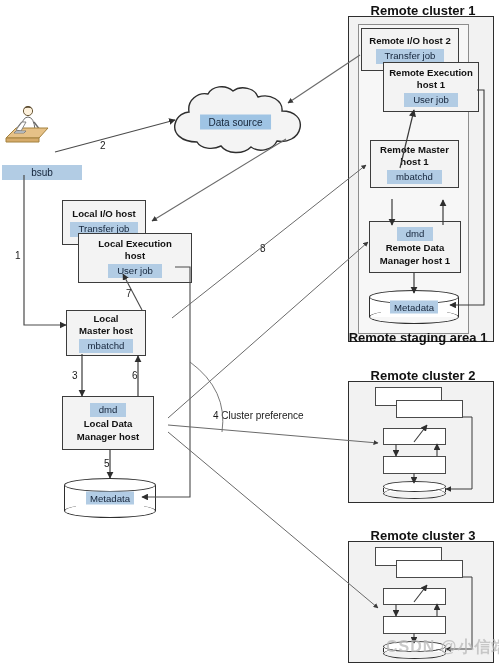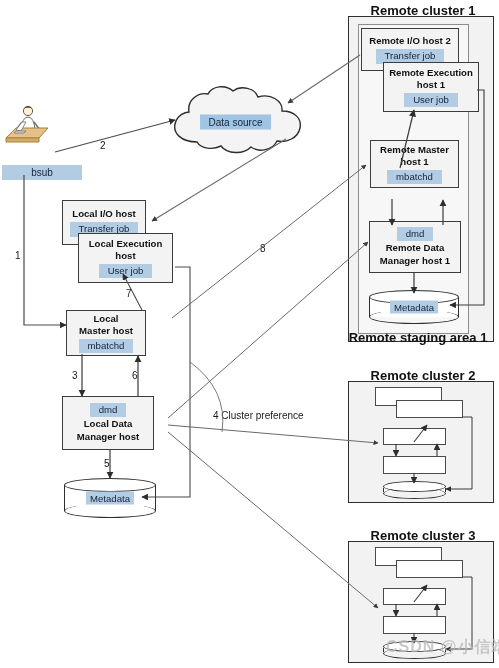--- a/index.html
+++ b/index.html
@@ -245,21 +245,21 @@
       <path d="M12,33 L22,33 L24,31 L14,31 Z" fill="#dfe6ec" stroke="#7a7a7a" stroke-width="0.9"></path>
     </svg>
   </div>
   <div class="bsub-lbl" style="left:2px;top:165px;width:52px;">bsub</div>
 
   <div class="node" style="left:62px;top:192px;width:84px;height:45px;margin-top:8px;">
     <span class="ttl">Local I/O  host</span>
     <span class="badge">Transfer job</span>
   </div>
 
-  <div class="node" style="left:78px;top:233px;width:95px;height:50px;">
+  <div class="node" style="left:78px;top:233px;width:114px;height:50px;">
     <span class="ttl">Local Execution</span>
     <span class="ttl">host</span>
     <span class="badge">User job</span>
   </div>
 
   <div class="node" style="left:66px;top:310px;width:80px;height:46px;">
     <span class="ttl">Local</span>
     <span class="ttl">Master host</span>
     <span class="badge">mbatchd</span>
   </div>

